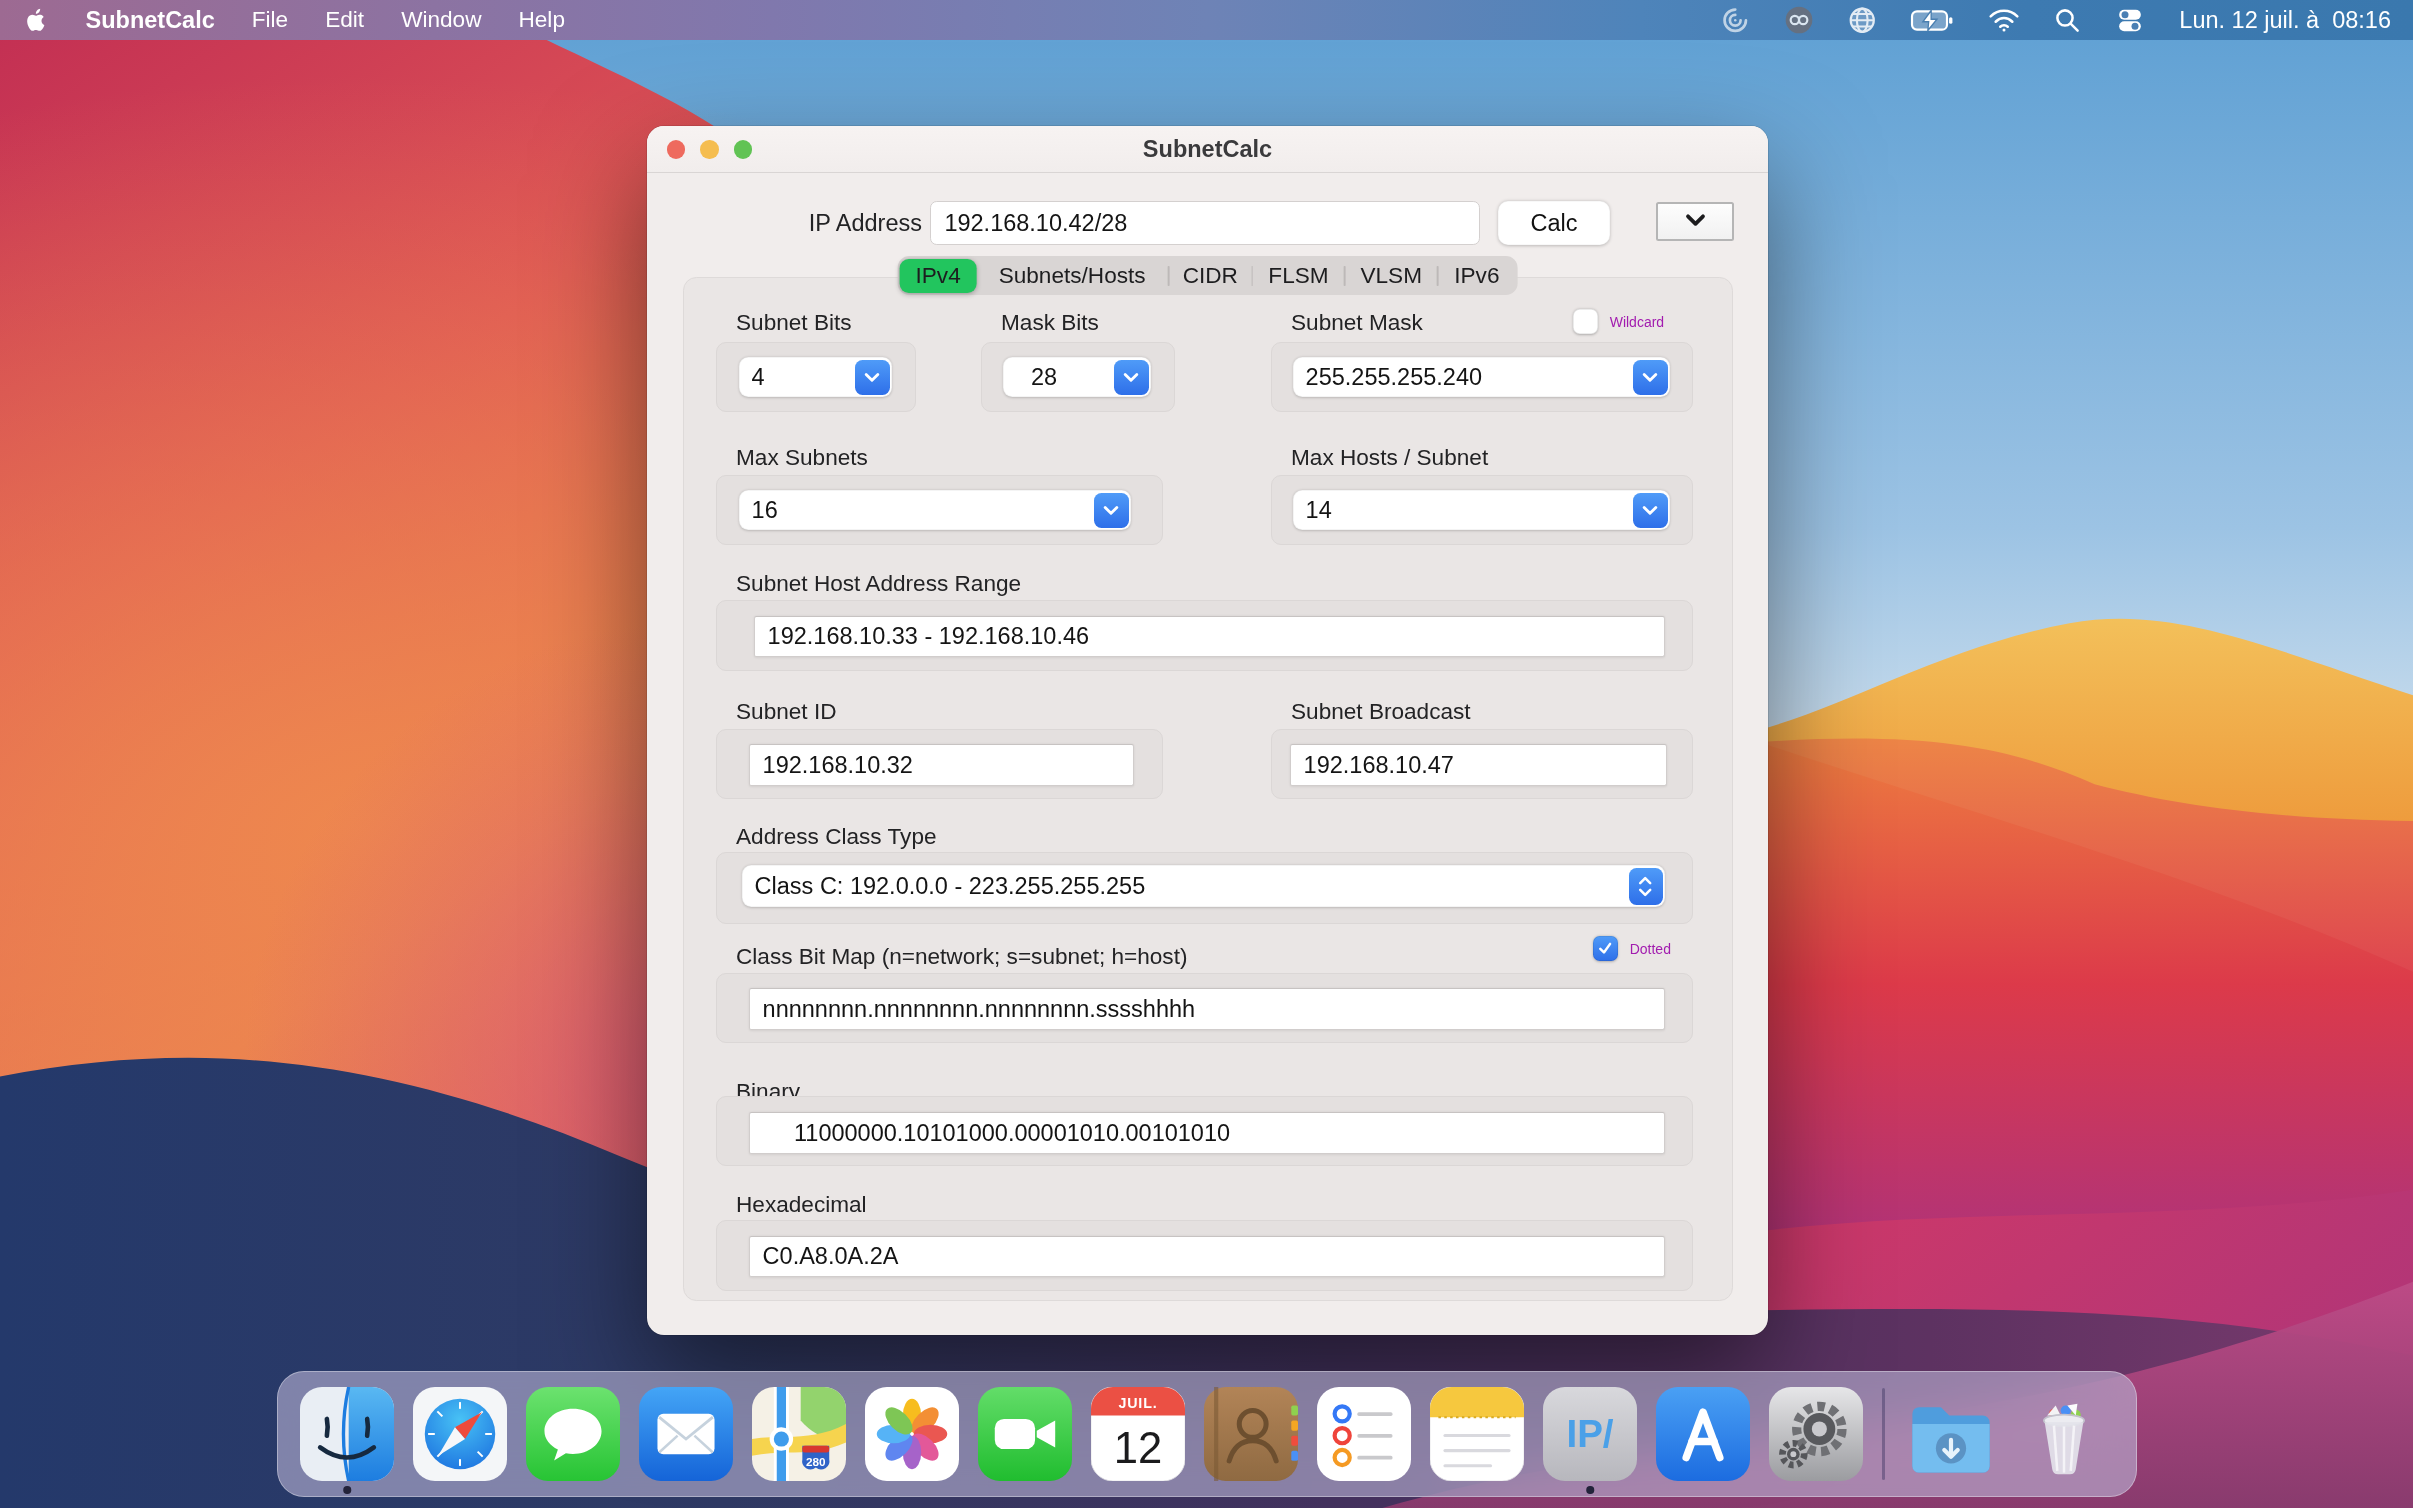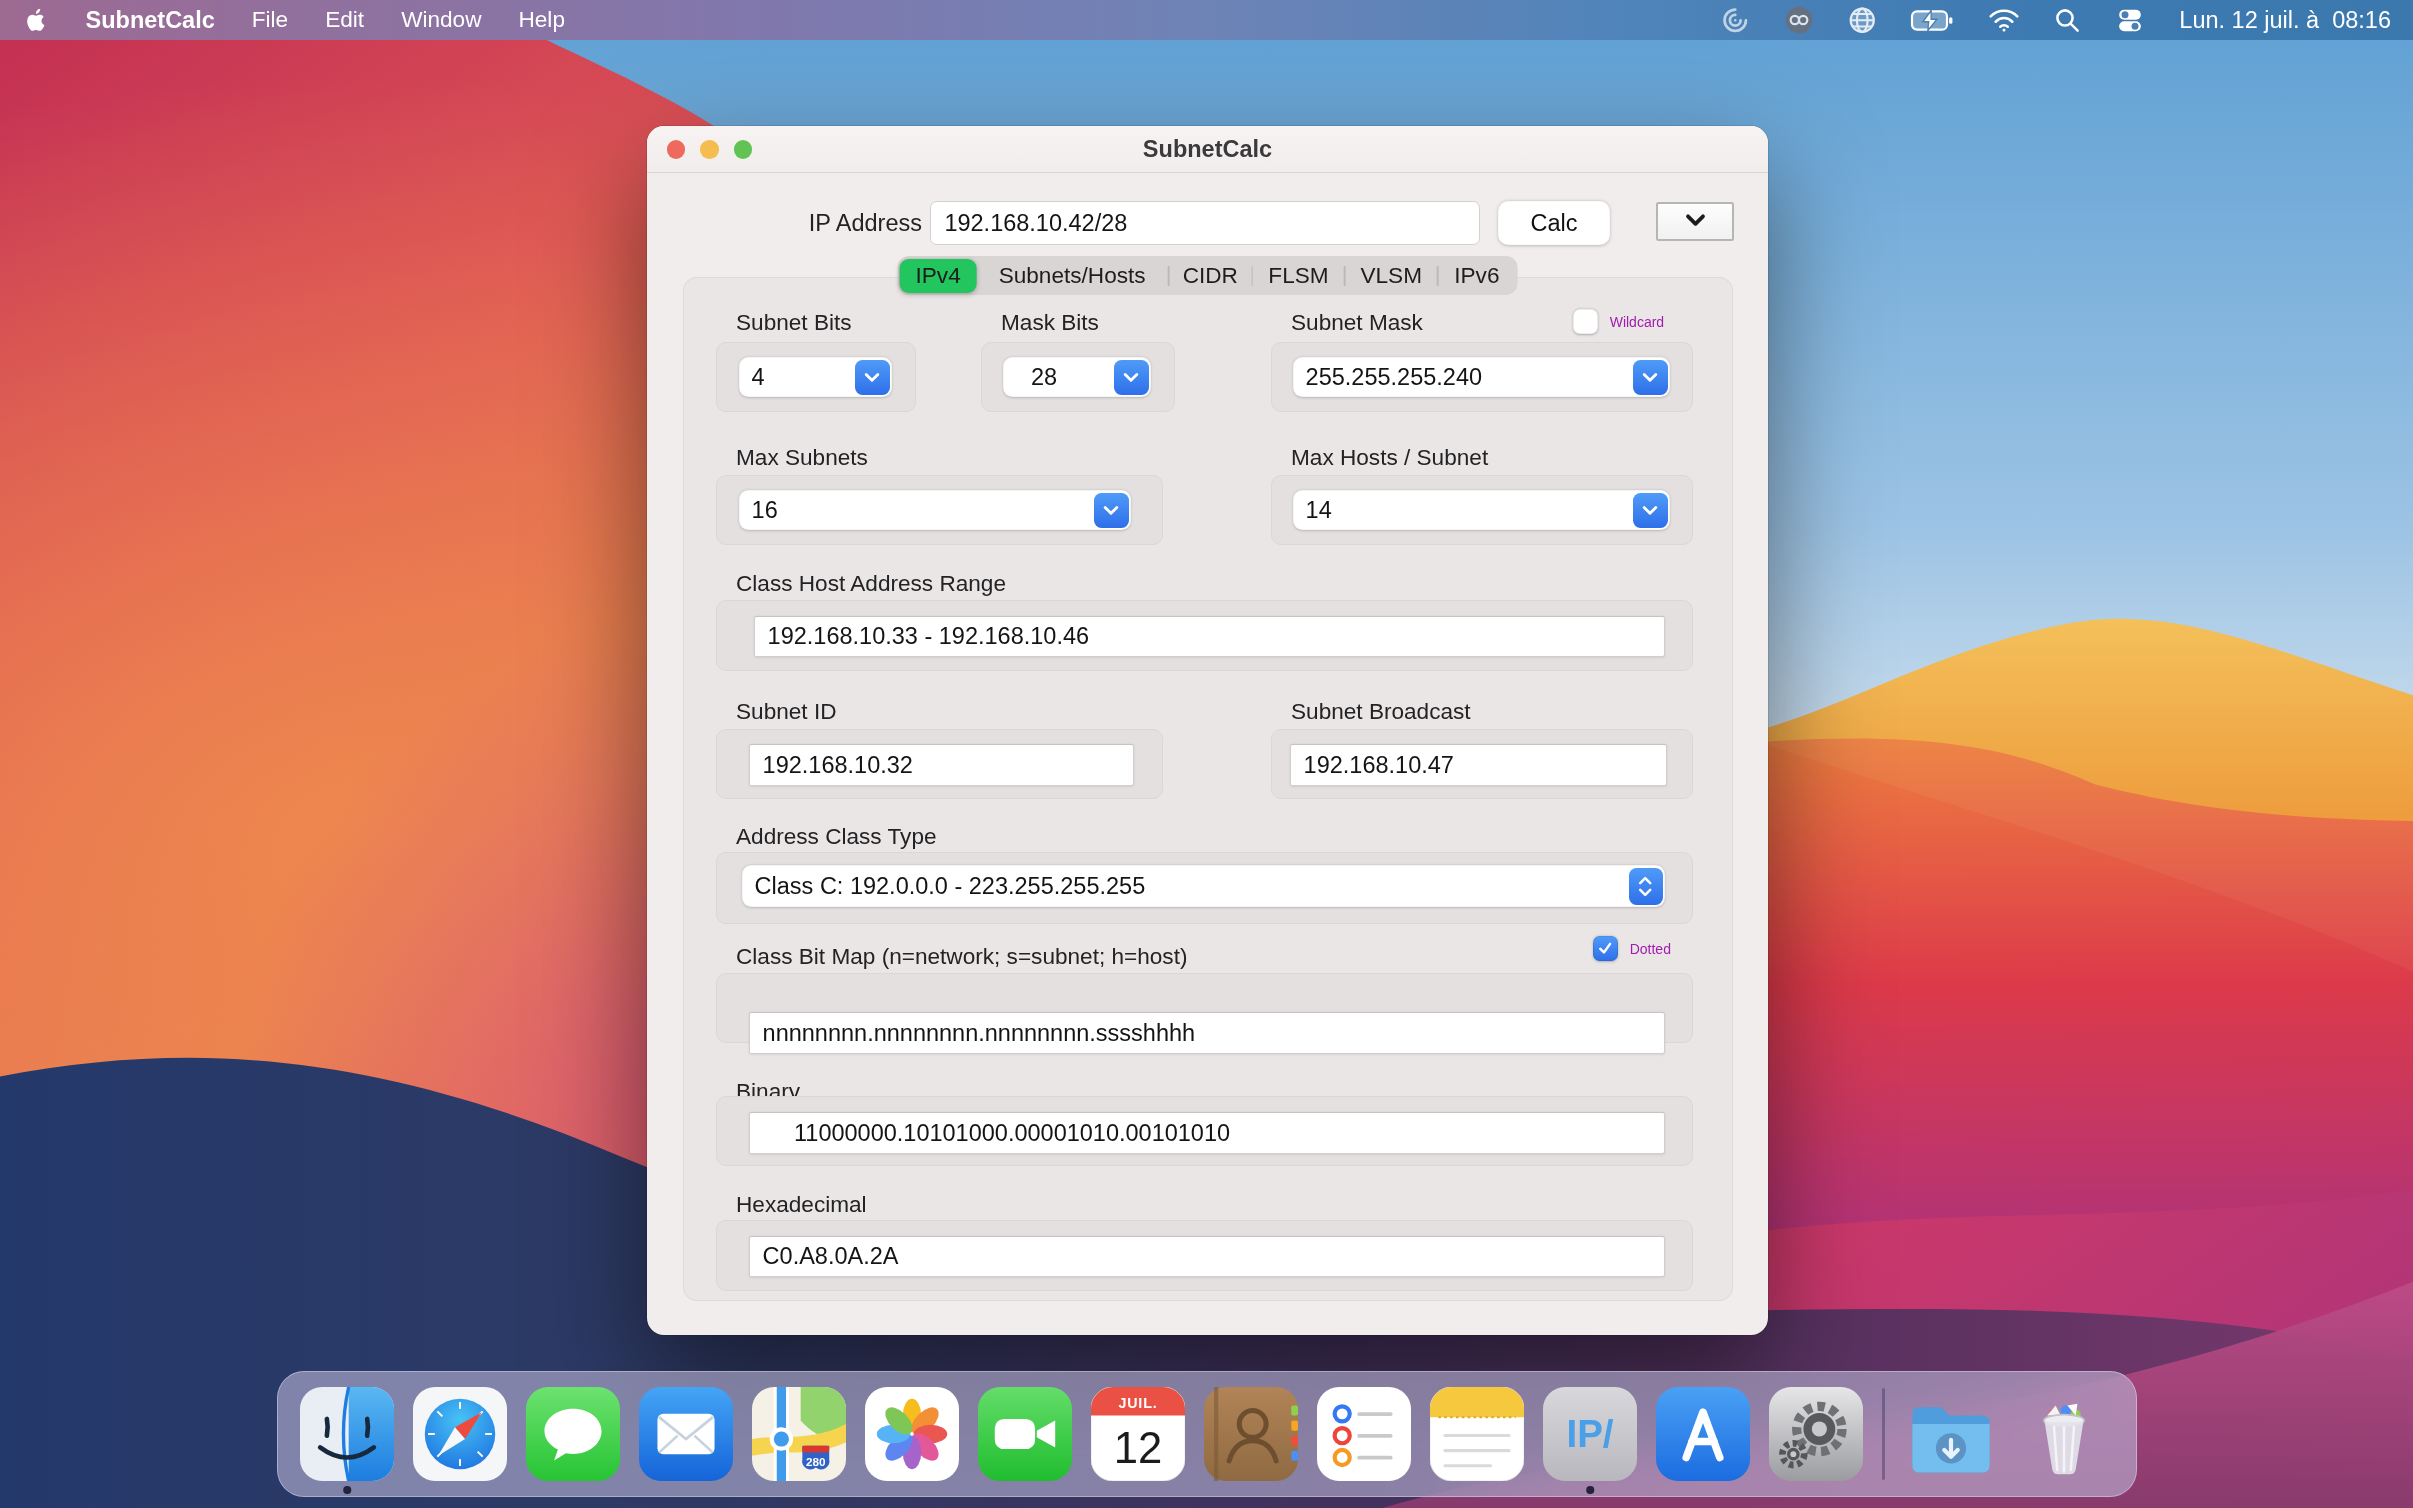--- a/index.html
+++ b/index.html
@@ -301,21 +301,21 @@
     </div>
     <div class="combo" style="left:646px; top:364px; width:377px; height:40px;">
       <span>14</span>
       <span class="cbtn">
           <svg width="20" height="20" viewBox="0 0 24 24" fill="none" stroke="#fff" stroke-width="3.4" stroke-linecap="round" stroke-linejoin="round">
             <path d="M5 9 L12 16 L19 9"></path>
           </svg>
         </span>
     </div>
 
-    <div class="label" style="left:89px; top:445px;">Class Host Address Range</div>
+    <div class="label" style="left:89px; top:445px;">Subnet Host Address Range</div>
     <div class="gbox" style="left:69px; top:474px; width:977px; height:71px;"></div>
     <div class="tfield" style="left:107px; top:490px; width:911px; height:41px;">192.168.10.33 - 192.168.10.46</div>
 
     <div class="label" style="left:89px; top:573px;">Subnet ID</div>
     <div class="label" style="left:644px; top:573px;">Subnet Broadcast</div>
     <div class="gbox" style="left:69px; top:603px; width:447px; height:70px;"></div>
     <div class="gbox" style="left:624px; top:603px; width:422px; height:70px;"></div>
     <div class="tfield" style="left:102px; top:618px; width:385px; height:42px;">192.168.10.32</div>
     <div class="tfield" style="left:643px; top:618px; width:377px; height:42px;">192.168.10.47</div>
 
@@ -334,21 +334,21 @@
     <div class="label" style="left:89px; top:818px;">Class Bit Map (n=network; s=subnet; h=host)</div>
     <div class="check-row" style="left:946px; top:810px;">
       <div class="checkbox checked">
         <svg width="18.4" height="18.4" viewBox="0 0 30 30" fill="none" stroke="#fff" stroke-width="4" stroke-linecap="round" stroke-linejoin="round">
             <path d="M7 16 L13 22 L23 8"></path>
           </svg>
       </div>
       <div class="check-label">Dotted</div>
     </div>
     <div class="gbox" style="left:69px; top:847px; width:977px; height:70px;"></div>
-    <div class="tfield" style="left:102px; top:886px; width:916px; height:42px;">nnnnnnnn.nnnnnnnn.nnnnnnnn.sssshhhh</div>
+    <div class="tfield" style="left:102px; top:862px; width:916px; height:42px;">nnnnnnnn.nnnnnnnn.nnnnnnnn.sssshhhh</div>
 
     <div class="label" style="left:89px; top:953px;">Binary</div>
     <div class="gbox" style="left:69px; top:970px; width:977px; height:70px;"></div>
     <div class="tfield" style="left:102px; top:986px; width:916px; height:42px;padding-left:44px;">11000000.10101000.00001010.00101010</div>
 
     <div class="label" style="left:89px; top:1066px;">Hexadecimal</div>
     <div class="gbox" style="left:69px; top:1094px; width:977px; height:71px;"></div>
     <div class="tfield" style="left:102px; top:1110px; width:916px; height:41px;">C0.A8.0A.2A</div>
   </div>
 

